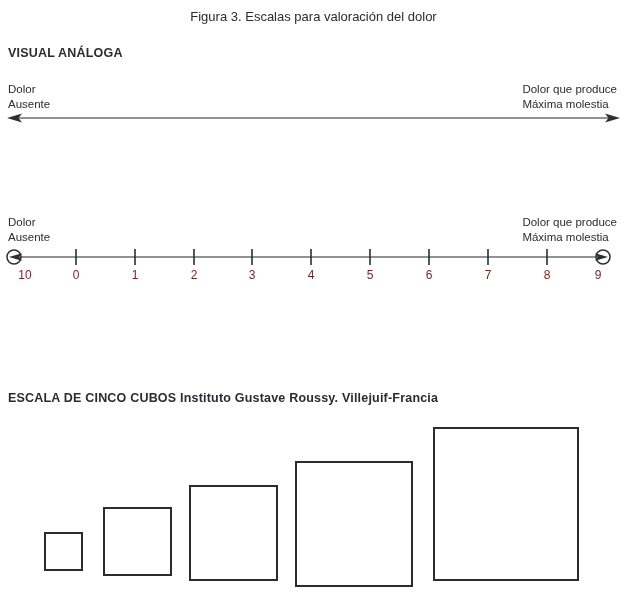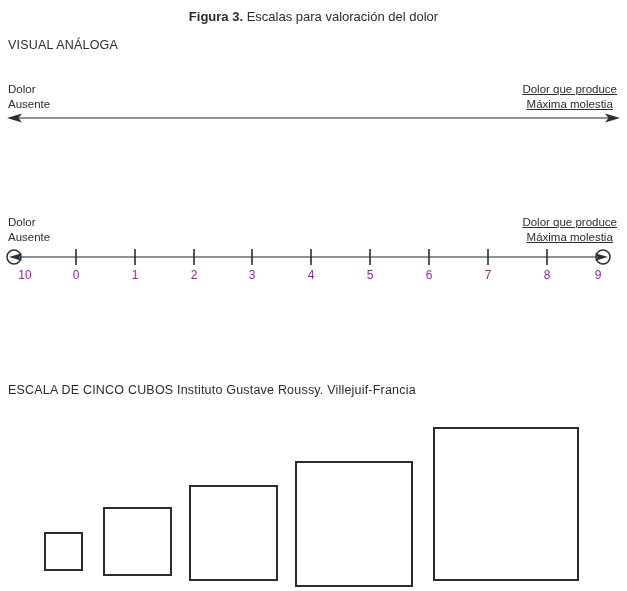--- a/index.html
+++ b/index.html
@@ -8,34 +8,34 @@
     width:627px;height:591px;
     background:#ffffff;
     font-family:"Liberation Sans","DejaVu Sans",sans-serif;
     color:#2b2b31;
     overflow:hidden;
   }
   .fig-title{
     position:absolute;top:9px;left:0;width:627px;
     text-align:center;font-size:13px;line-height:16px;
   }
-  .fig-title .b{font-weight:bold;text-align:center;}
+  .fig-title .b{font-weight:normal;text-align:center;}
   .sec-heading{
     position:absolute;left:8px;
-    font-weight:normal;font-size:12.5px;letter-spacing:.2px;white-space:nowrap;
+    font-weight:bold;font-size:12.5px;letter-spacing:.2px;white-space:nowrap;margin-top:8px;
   }
   .endlabel{
     position:absolute;font-size:11.5px;line-height:15px;white-space:nowrap;margin-top:12px;
   }
   .endlabel.left{left:8px;text-align:left;}
-  .endlabel.right{right:10px;text-align:center;text-decoration:underline;}
+  .endlabel.right{right:10px;text-align:left;}
   .scale-svg{position:absolute;display:block;}
   .num{
     position:absolute;top:268px;width:28px;
-    text-align:center;font-size:12px;color:#a21caf;
+    text-align:center;font-size:12px;color:#7f1d1d;
   }
   .note{
     position:absolute;left:8px;top:310px;width:612px;
     font-style:italic;font-size:11px;color:#2b2b31;white-space:nowrap;
   }
   .cube{
     position:absolute;box-sizing:border-box;
     border:2px solid #2c2c30;background:#ffffff;
   }
   .cube1{left:44px;top:532px;width:39px;height:39px;}

